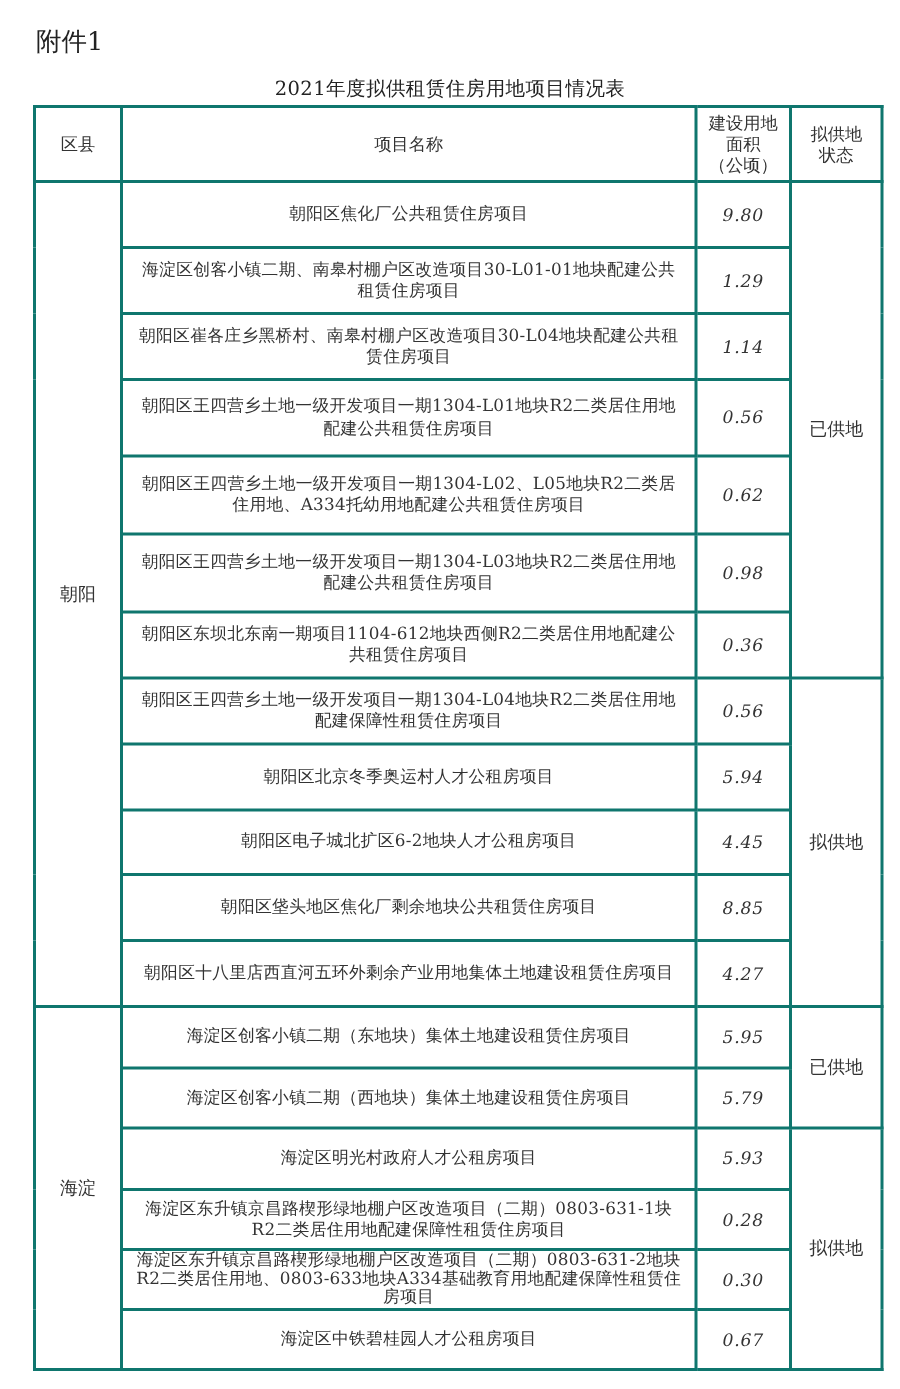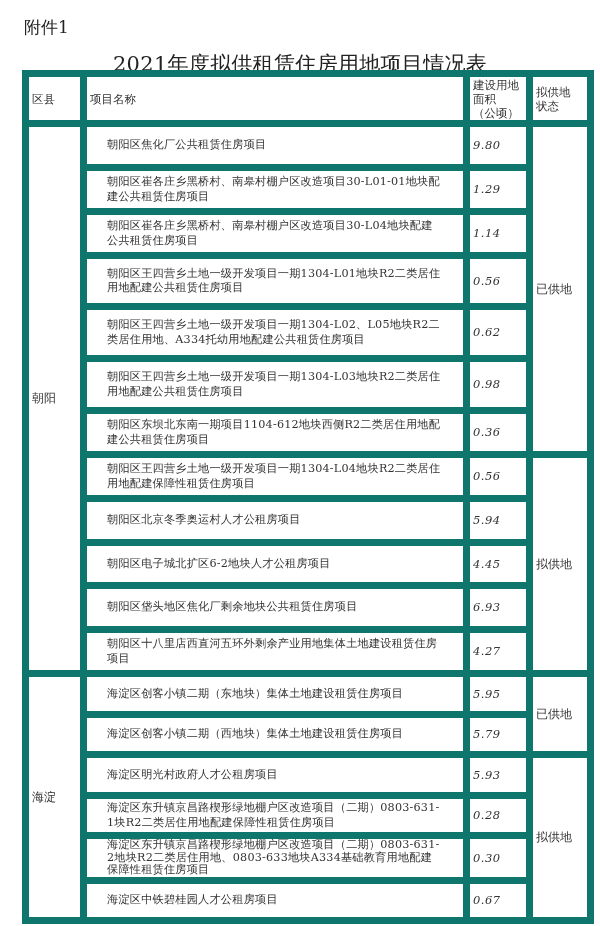--- a/index.html
+++ b/index.html
@@ -21,36 +21,36 @@
       top: 16px;
       font-size: 17px;
       color: #222;
     }
     .doc-title {
       position: absolute;
       left: 0;
       width: 600px;
       top: 50px;
       text-align: center;
-      font-size: 21px;
+      font-size: 13px;
       color: #222;
       letter-spacing: 0.3px;
     }
     table.main {
       position: absolute;
       left: 22px;
       top: 70px;
       width: 565px;
       border-collapse: collapse;
       table-layout: fixed;
       border: 1.5px solid #333;
     }
     table.main td, table.main th {
-      border: 7px solid #0f766e;
-      text-align: left;
+      border: 2px solid #0f766e;
+      text-align: center;
       vertical-align: middle;
       font-weight: normal;
       font-size: 11.2px;
       line-height: 14.5px;
       padding: 0 3px;
       color: #333;
       overflow: hidden;
     }
     table.main th {
       font-size: 11.5px;
@@ -66,21 +66,21 @@
     .area-cell {
       font-family: "DejaVu Serif", "Liberation Serif", serif;
       font-size: 11.5px !important;
       letter-spacing: 0.5px;
       font-style: italic;
     }
     .status-cell {
       font-size: 12px !important;
     }
     .name-cell {
-      padding: 0 20px !important;
+      padding: 0 8px !important;
       letter-spacing: 0.2px;
     }
     .name-cell.tight {
       line-height: 12.5px !important;
     }
   </style>
 </head>
 <body>
 
 <div class="attachment">附件1</div>
@@ -111,21 +111,21 @@
   <tbody>
 
     <tr style="height:44px">
       <td rowspan="12" class="district-cell">朝阳</td>
       <td class="name-cell">朝阳区焦化厂公共租赁住房项目</td>
       <td class="area-cell">9.80</td>
       <td rowspan="7" class="status-cell">已供地</td>
     </tr>
 
     <tr style="height:44px">
-      <td class="name-cell">朝阳区崔各庄乡黑桥村、南皋村棚户区改造项目30-L01-01地块配建公共租赁住房项目</td>
+      <td class="name-cell">海淀区创客小镇二期、南皋村棚户区改造项目30-L01-01地块配建公共租赁住房项目</td>
       <td class="area-cell">1.29</td>
     </tr>
 
     <tr style="height:44px">
       <td class="name-cell">朝阳区崔各庄乡黑桥村、南皋村棚户区改造项目30-L04地块配建公共租赁住房项目</td>
       <td class="area-cell">1.14</td>
     </tr>
 
     <tr style="height:51px">
       <td class="name-cell">朝阳区王四营乡土地一级开发项目一期1304-L01地块R2二类居住用地配建公共租赁住房项目</td>
@@ -158,21 +158,21 @@
       <td class="area-cell">5.94</td>
     </tr>
 
     <tr style="height:43px">
       <td class="name-cell">朝阳区电子城北扩区6-2地块人才公租房项目</td>
       <td class="area-cell">4.45</td>
     </tr>
 
     <tr style="height:44px">
       <td class="name-cell">朝阳区垡头地区焦化厂剩余地块公共租赁住房项目</td>
-      <td class="area-cell">6.93</td>
+      <td class="area-cell">8.85</td>
     </tr>
 
     <tr style="height:44px">
       <td class="name-cell">朝阳区十八里店西直河五环外剩余产业用地集体土地建设租赁住房项目</td>
       <td class="area-cell">4.27</td>
     </tr>
 
     <tr style="height:41px">
       <td rowspan="6" class="district-cell">海淀</td>
       <td class="name-cell">海淀区创客小镇二期（东地块）集体土地建设租赁住房项目</td>

